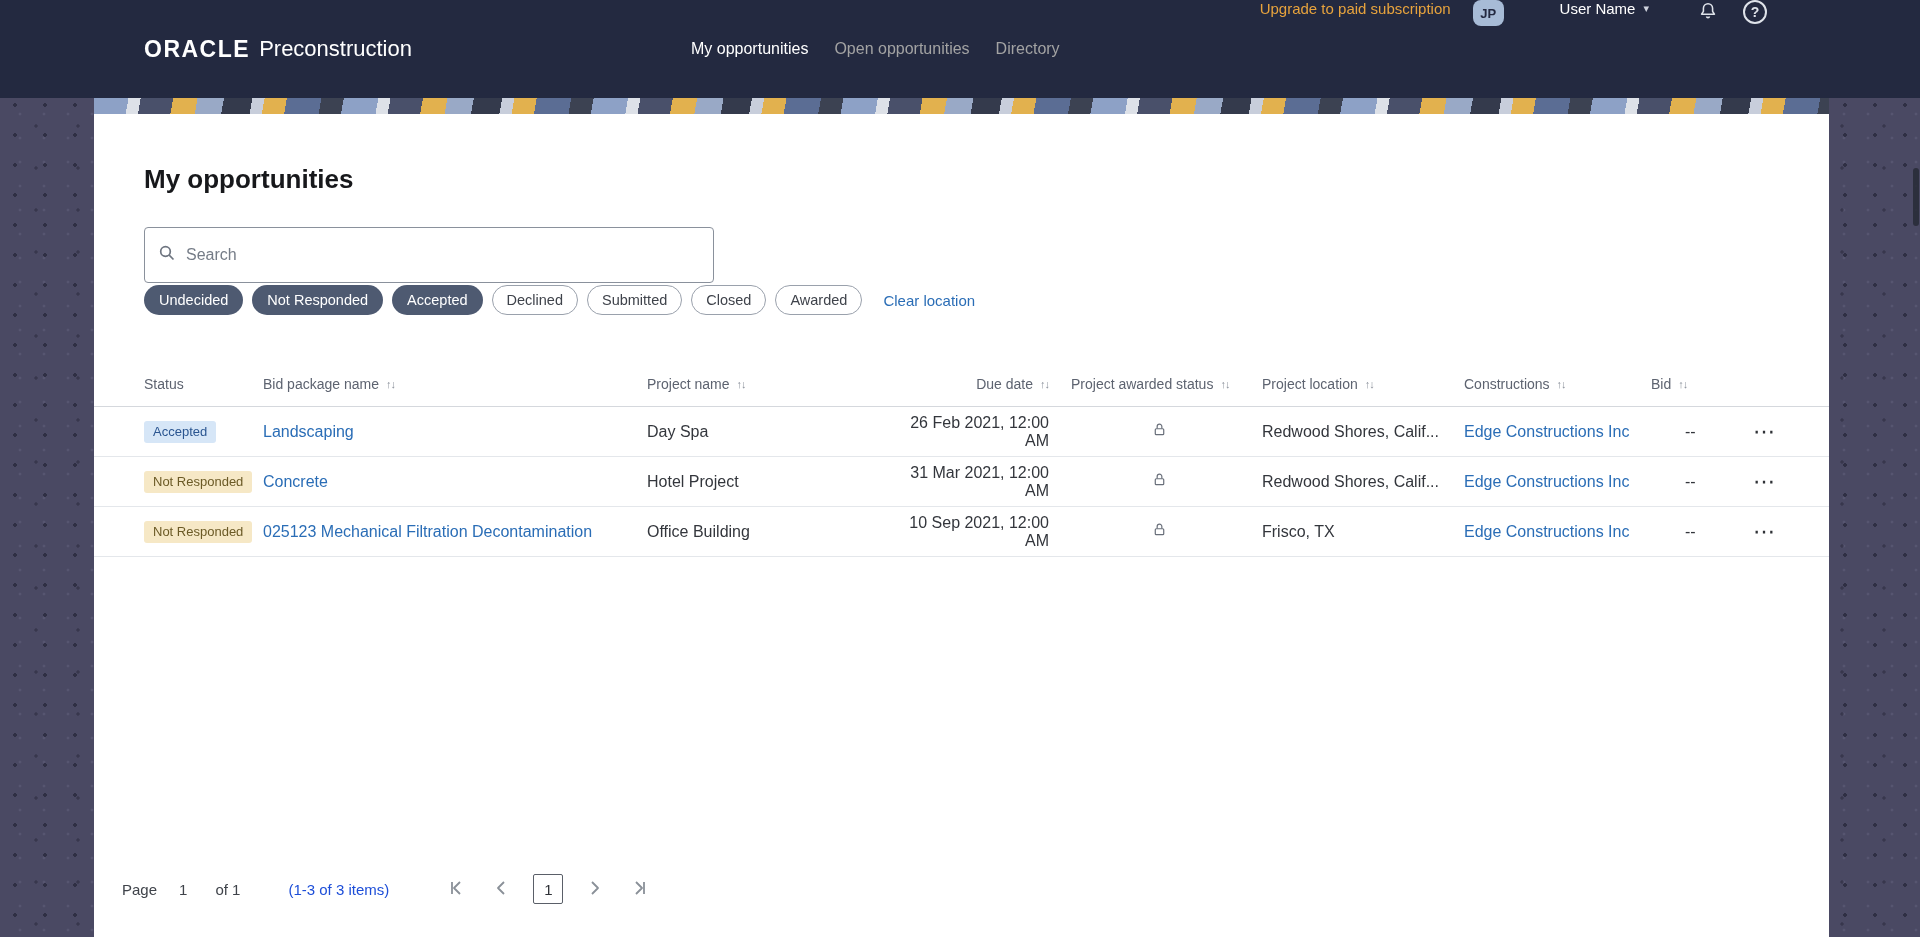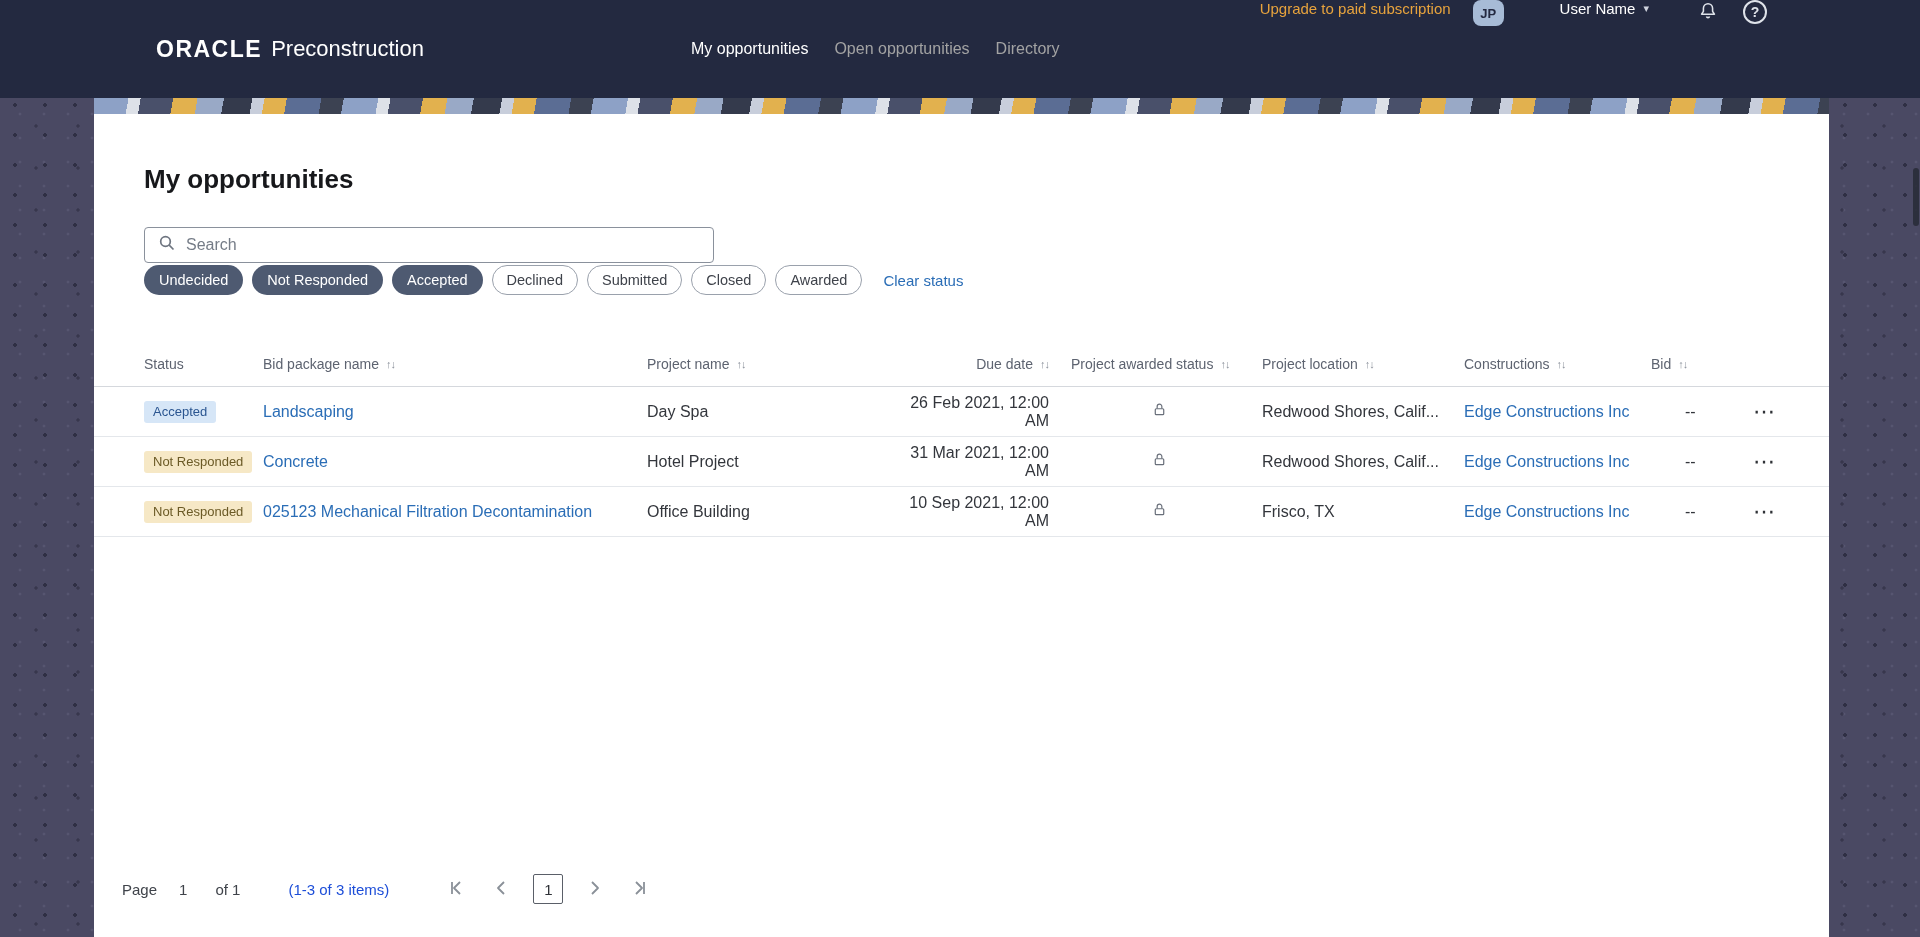--- a/index.html
+++ b/index.html
@@ -12,21 +12,21 @@
     background-image:
       radial-gradient(rgba(26,26,42,0.55) 1.6px, transparent 2.1px),
       radial-gradient(rgba(26,26,42,0.38) 1.4px, transparent 1.9px),
       radial-gradient(rgba(130,130,160,0.22) 1.2px, transparent 1.7px);
     background-size: 30px 30px, 42px 42px, 24px 24px;
     background-position: 0 0, 15px 21px, 8px 6px;
   }
 
   
   .topbar { position: absolute; top: 0; left: 0; width: 100%; height: 98px; background: #232940; z-index: 2; }
-  .brand { position: absolute; left: 156px; top: 0; height: 100%; display: flex; align-items: center; cursor: pointer; }
+  .brand { position: absolute; left: 144px; top: 0; height: 100%; display: flex; align-items: center; cursor: pointer; }
   .brand-oracle { color: #fff; font-size: 23px; font-weight: 700; letter-spacing: 1.5px; }
   .brand-product { color: #fff; font-size: 22px; font-weight: 400; margin-left: 9px; }
   .topnav { position: absolute; left: 691px; top: 0; height: 100%; display: flex; align-items: center; gap: 26px; }
   .nav-item { font-size: 16px; color: #a3a3a3; cursor: pointer; text-decoration: none; }
   .nav-item.active { color: #ffffff; }
   .top-right { position: absolute; right: 153px; top: 0; height: 100%; display: flex; align-items: flex-start; }
   .upgrade { color: #e7a33d; font-size: 15px; cursor: pointer; text-decoration: none; }
   .avatar { margin-left: 22px; width: 31px; height: 26px; background: #a7bbd6; color: #232940; font-size: 13px; font-weight: 700;
             display: flex; align-items: center; justify-content: center; border-radius: 8px; cursor: pointer; }
   .user-menu { margin-left: 56px; display: flex; align-items: center; gap: 8px; cursor: pointer; }
@@ -44,21 +44,21 @@
   .card { position: absolute; left: 94px; top: 98px; width: 1735px; height: 839px; background: #ffffff; }
   .banner { height: 16px; width: 100%;
     background: repeating-linear-gradient(100deg,
       #8da1c6 0 34px, #dde1e8 34px 46px, #49506a 46px 78px, #e2b14e 78px 102px,
       #99a9c6 102px 128px, #343a4c 128px 156px, #c8cedb 156px 168px, #e2b14e 168px 190px,
       #5b6d94 190px 224px, #3c4252 224px 246px);
   }
   .card-inner { padding: 0 50px; }
   .page-title { margin-top: 50px; font-size: 26px; font-weight: 700; color: #17181b; }
 
-  .search-box { margin-top: 32px; width: 570px; height: 36px; border: 1px solid #8a919c; border-radius: 4px;
+  .search-box { margin-top: 32px; width: 570px; height: 56px; border: 1px solid #8a919c; border-radius: 4px;
                 display: flex; align-items: center; padding: 0 13px; gap: 10px; background: #fff; }
   .search-box input { border: none; outline: none; flex: 1; font-size: 16px; color: #33363c; font-family: inherit; background: transparent; }
   .search-box input::placeholder { color: #757c87; }
 
   .chip-row { margin-top: 2px; display: flex; align-items: center; gap: 9px; }
   .chip { height: 30px; padding: 0 14px; border-radius: 16px; font-size: 14.5px; display: inline-flex; align-items: center;
           cursor: pointer; font-family: inherit; border: 1px solid transparent; }
   .chip.selected { background: #4e5a71; color: #ffffff; }
   .chip:not(.selected) { background: #ffffff; border-color: #9aa1ac; color: #3f434b; }
   .clear-filters { margin-left: 12px; color: #2a6db6; font-size: 15px; cursor: pointer; text-decoration: none; }
@@ -150,21 +150,21 @@
       </div>
 
       <div class="chip-row">
         <button class="chip selected">Undecided</button>
         <button class="chip selected">Not Responded</button>
         <button class="chip selected">Accepted</button>
         <button class="chip">Declined</button>
         <button class="chip">Submitted</button>
         <button class="chip">Closed</button>
         <button class="chip">Awarded</button>
-        <a class="clear-filters">Clear status</a>
+        <a class="clear-filters">Clear location</a>
       </div>
     </div>
 
     <div class="table">
       <div class="trow thead">
         <div class="th">
           <span>Status</span>
         </div>
         <div class="th">
           <span>Bid package name</span>

